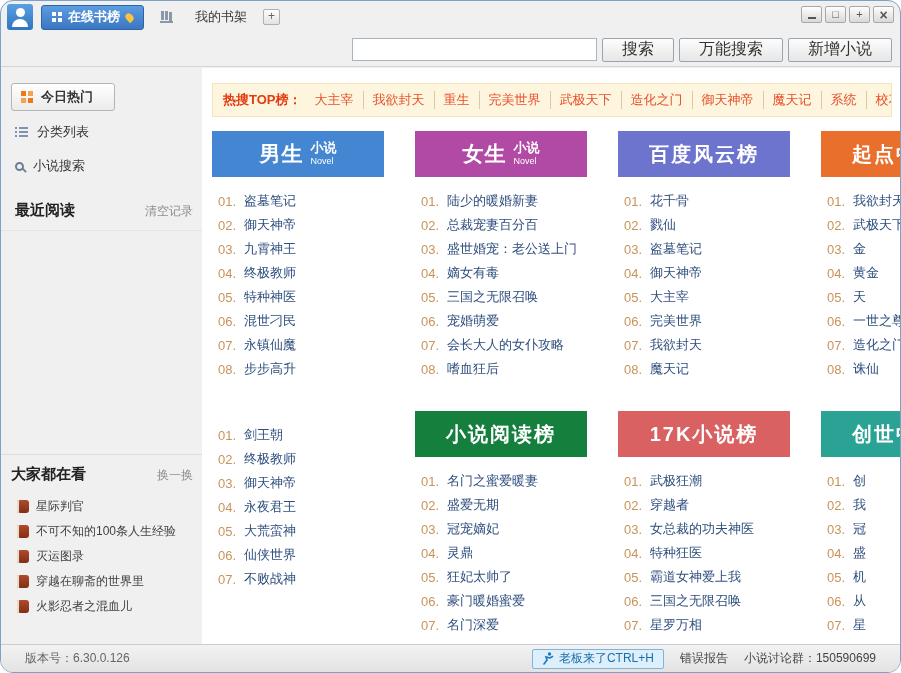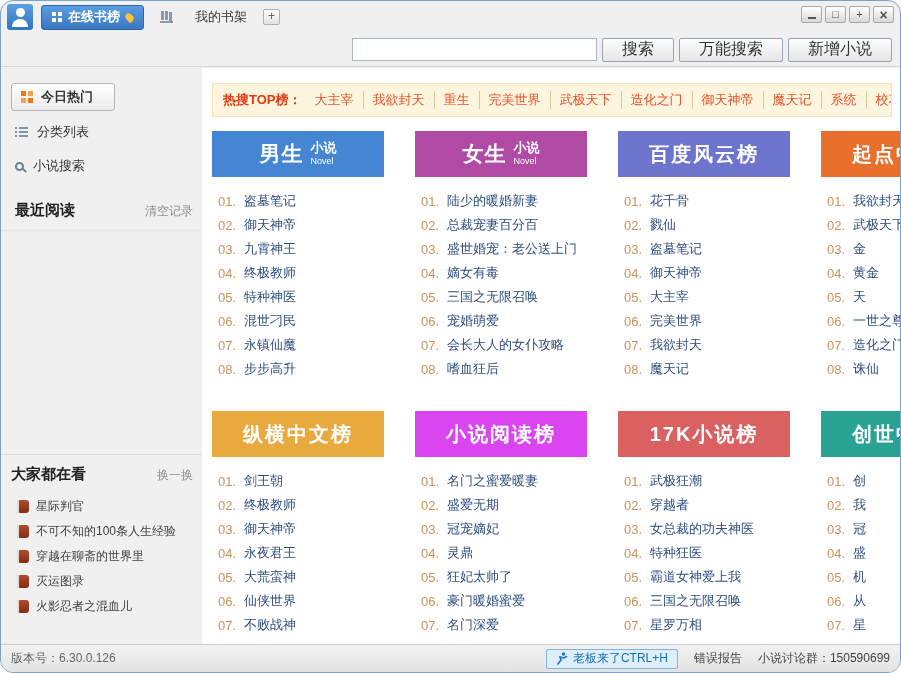--- a/index.html
+++ b/index.html
@@ -75,21 +75,21 @@
   .hdr-stack{display:flex;flex-direction:column;line-height:1.15;}
   .hdr-stack .cn{font-size:13px;font-weight:bold;}
   .hdr-stack .en{font-size:9px;}
   .hdr-plain{font-size:20px;font-weight:bold;letter-spacing:2px;white-space:nowrap;}
   .card-list{margin:0;padding:12px 0 0 6px;list-style:none;}
   .rank-item{display:flex;align-items:center;gap:8px;height:24px;font-size:13px;white-space:nowrap;overflow:hidden;}
   .rank-no{color:#c9935a;flex:0 0 auto;}
   .rank-title{color:#2e4e7e;cursor:pointer;}
   
   .statusbar{position:absolute;left:0;right:0;bottom:0;height:28px;border-top:1px solid #cdcdcd;
-    background:linear-gradient(#f2f2f2,#e3e3e3);display:flex;align-items:center;padding:0 10px;font-size:12px;color:#555;gap:16px;}
+    background:linear-gradient(#f2f2f2,#e3e3e3);display:flex;align-items:center;padding:0 24px;font-size:12px;color:#555;gap:16px;}
   .version{margin-right:auto;color:#666;}
   .boss-btn{display:flex;align-items:center;gap:5px;height:20px;padding:0 9px;background:#ddeffa;border:1px solid #7fb5da;
     border-radius:2px;color:#1b6fae;font-size:12px;}
   .status-link{color:#444;}
 </style>
 </head>
 <body>
 
 <div class="window">
 
@@ -158,26 +158,26 @@
             <span>星际判官</span>
           </li>
 
           <li class="book">
             <span class="book-icon"></span>
             <span>不可不知的100条人生经验</span>
           </li>
 
           <li class="book">
             <span class="book-icon"></span>
-            <span>穿越在聊斋的世界里</span>
+            <span>灭运图录</span>
           </li>
 
           <li class="book">
             <span class="book-icon"></span>
-            <span>灭运图录</span>
+            <span>穿越在聊斋的世界里</span>
           </li>
 
           <li class="book">
             <span class="book-icon"></span>
             <span>火影忍者之混血儿</span>
           </li>
 
       </ul>
     </div>
   </div>
@@ -411,23 +411,20 @@
 
             <li class="rank-item">
               <span class="rank-no">08.</span>
               <span class="rank-title">诛仙</span>
             </li>
 
         </ul>
       </div>
 
       <div class="card">
-        <div class="card-header" style="background: rgb(232, 169, 63);">
-          <span class="hdr-plain">纵横中文榜</span>
-        </div>
         <ul class="card-list">
 
             <li class="rank-item">
               <span class="rank-no">01.</span>
               <span class="rank-title">剑王朝</span>
             </li>
 
             <li class="rank-item">
               <span class="rank-no">02.</span>
               <span class="rank-title">终极教师</span>
@@ -455,21 +452,21 @@
 
             <li class="rank-item">
               <span class="rank-no">07.</span>
               <span class="rank-title">不败战神</span>
             </li>
 
         </ul>
       </div>
 
       <div class="card">
-        <div class="card-header" style="background: #d946ef;">
+        <div class="card-header" style="background: #15803d;">
           <span class="hdr-plain">小说阅读榜</span>
         </div>
         <ul class="card-list">
 
             <li class="rank-item">
               <span class="rank-no">01.</span>
               <span class="rank-title">名门之蜜爱暖妻</span>
             </li>
 
             <li class="rank-item">

